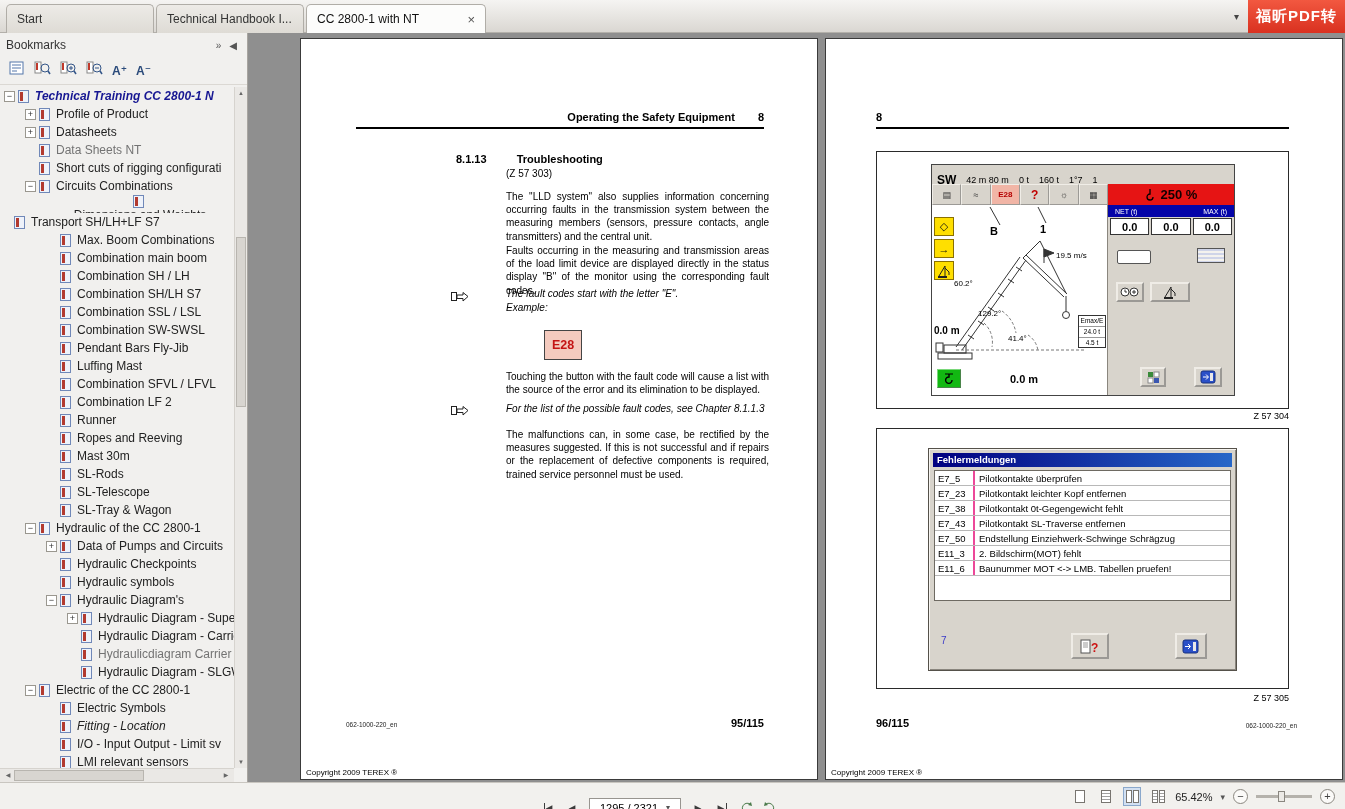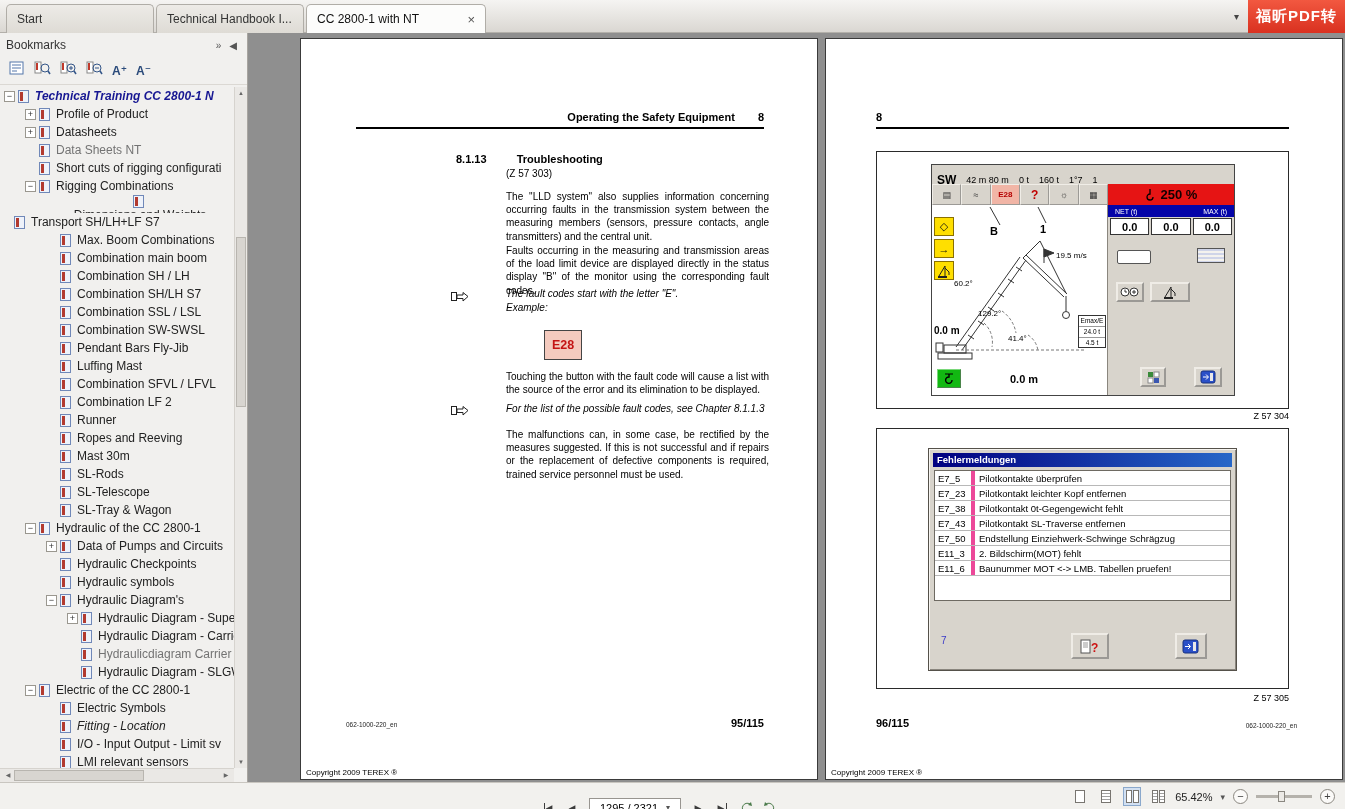--- a/index.html
+++ b/index.html
@@ -117,21 +117,21 @@
 .pb-a{left:8px;top:46px;width:28px;height:20px}
 .pb-b{left:42px;top:46px;width:40px;height:20px}
 .pb-grid{left:32px;bottom:8px;width:26px;height:20px}
 .pb-exit{right:12px;bottom:8px;width:28px;height:20px}
 
 
 .dialog{position:absolute;left:51px;top:19px;width:309px;height:223px;background:#d8d4cc;border:1px solid #55514a;box-shadow:inset 1px 1px 0 #f6f4f0,inset -1px -1px 0 #8a867e}
 .dlg-title{position:absolute;left:4px;top:4px;right:4px;height:14px;background:linear-gradient(90deg,#000080,#2767c8);color:#fff;font-size:9.5px;font-weight:bold;line-height:14px;padding-left:4px}
 .err-table{position:absolute;left:5px;top:21px;right:5px;height:131px;background:#fff;border:1px solid #6e6a62;font-size:9.5px;overflow:hidden}
 .err-row{display:flex;height:15px;border-bottom:1px solid #b8b8b8;align-items:center}
-.err-code{width:40px;flex:none;border-right:4px solid #ec4899;height:100%;display:flex;align-items:center;padding-left:3px}
+.err-code{width:40px;flex:none;border-right:2px solid #ec4899;height:100%;display:flex;align-items:center;padding-left:3px}
 .err-text{padding-left:4px;white-space:nowrap;overflow:hidden}
 .dlg-count{position:absolute;left:12px;top:186px;color:#3a3ac8;font-size:10px}
 .dlg-btn{position:absolute;background:#d8d4cc;border:2px outset #efece6;display:flex;align-items:center;justify-content:center}
 .dlg-btn.b1{left:142px;top:184px;width:38px;height:26px}
 .dlg-btn.b2{left:246px;top:184px;width:32px;height:26px}
 
 
 .statusbar{position:absolute;left:0;right:0;bottom:0;height:27px;background:#f2f1ee;border-top:1px solid #c9c6c0}
 .sb-center{position:absolute;left:49%;top:3px;transform:translateX(-50%);display:flex;align-items:center;gap:4px}
 .nav-btn{min-width:20px;height:20px;display:flex;align-items:center;justify-content:center;color:#3c3c3c;font-size:9px;gap:1px}
@@ -231,21 +231,21 @@
           <span class="bm-label red">Data Sheets NT</span>
         </div>
         <div class="tree-row" style="padding-left: 25px;">
           <span class="exp-sp"></span>
           <span class="bm-icon"></span>
           <span class="bm-label">Short cuts of rigging configurati</span>
         </div>
         <div class="tree-row" style="padding-left: 25px;">
           <span class="expander">−</span>
           <span class="bm-icon"></span>
-          <span class="bm-label">Rigging Combinations</span>
+          <span class="bm-label">Circuits Combinations</span>
         </div>
         <div class="tree-row" style="padding-left: 46px; flex-direction: column;">
           <span class="exp-sp"></span>
           <span class="bm-icon"></span>
           <span class="bm-label">Dimensions and Weights</span>
         </div>
         <div class="tree-row" style="">
           <span class="exp-sp"></span>
           <span class="bm-icon"></span>
           <span class="bm-label">Transport SH/LH+LF S7</span>

